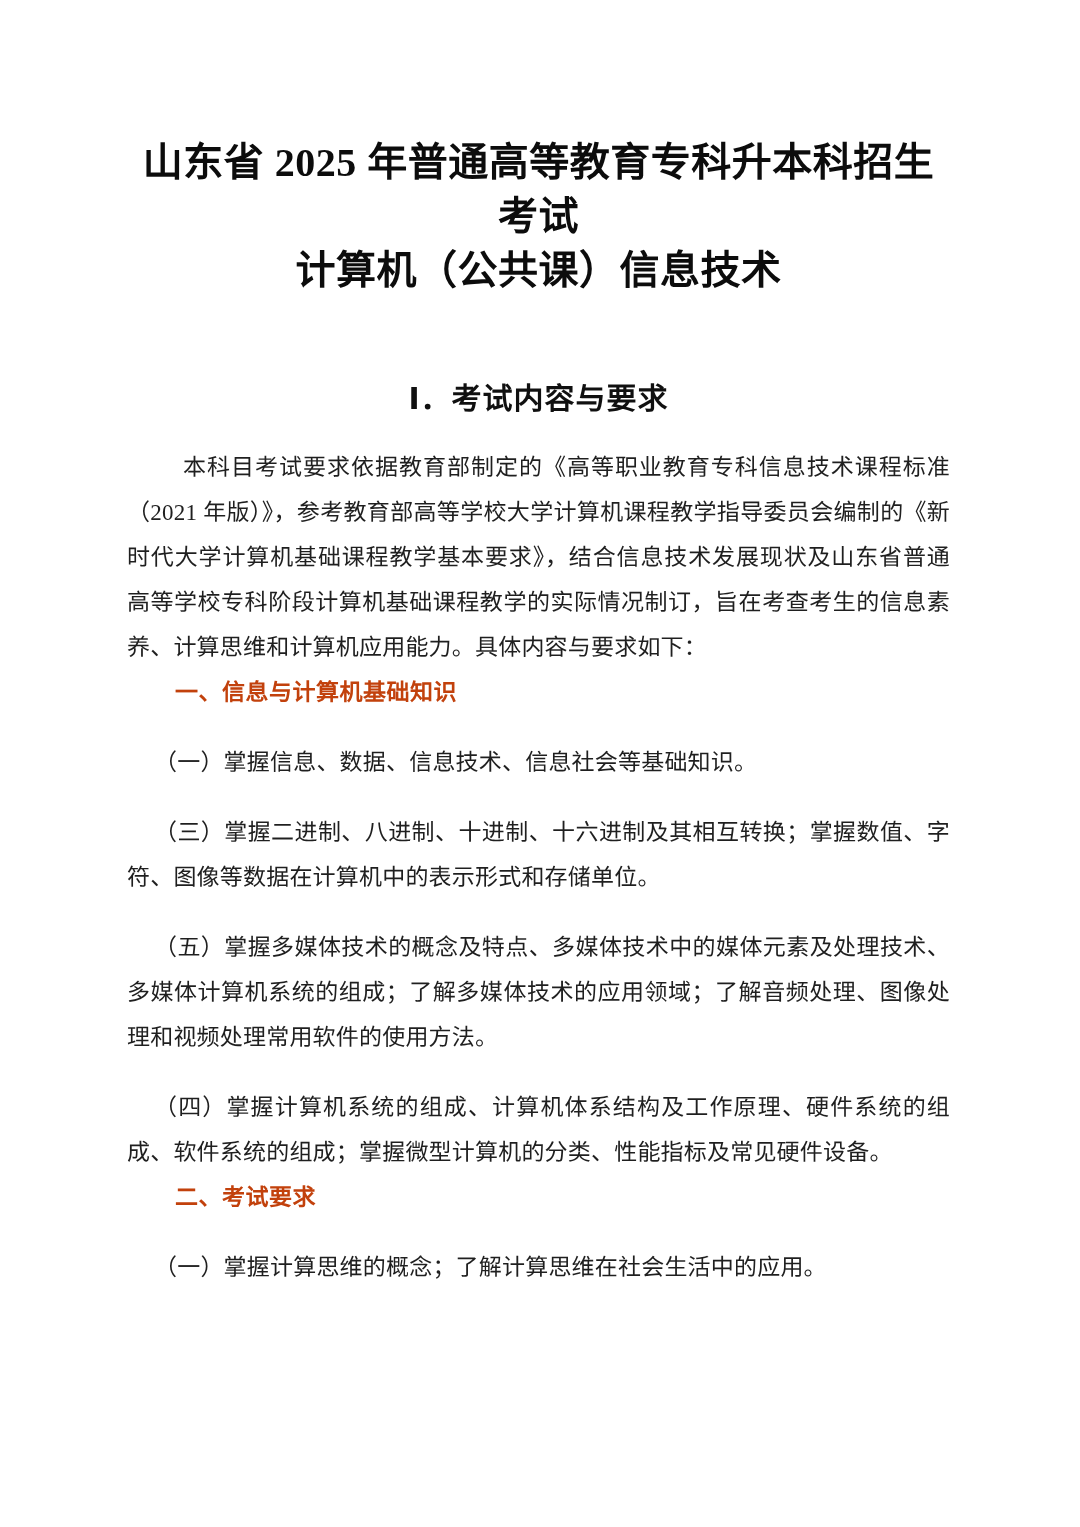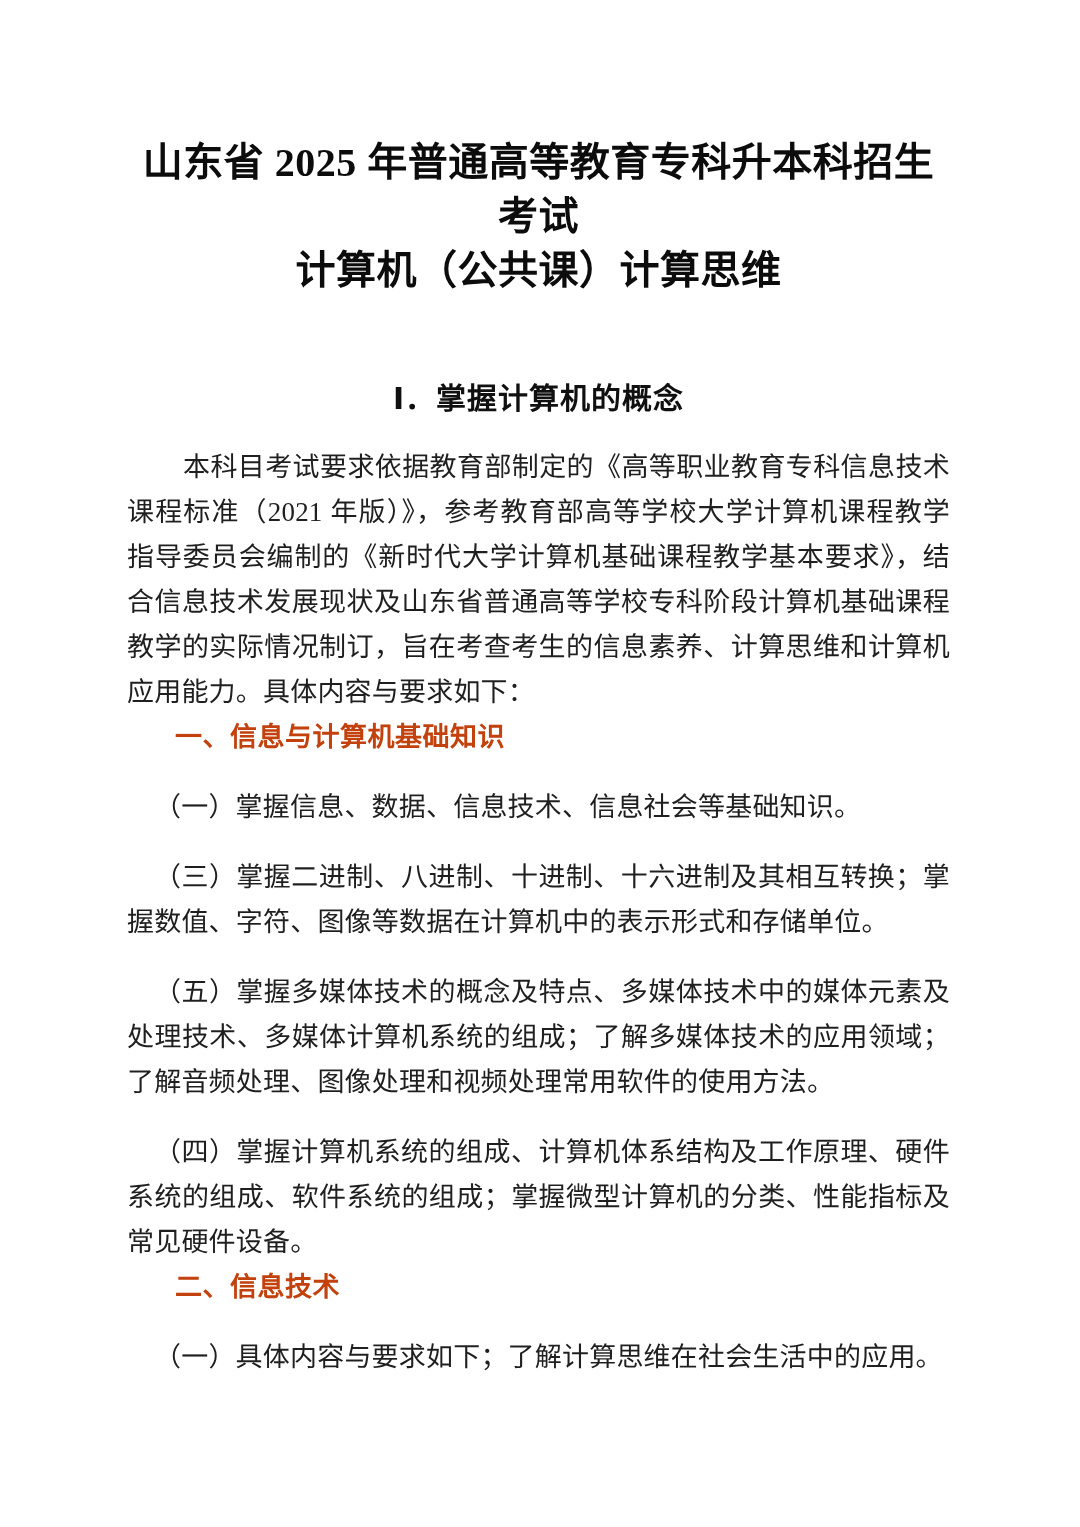--- a/index.html
+++ b/index.html
@@ -36,21 +36,21 @@
     text-align: center;
     font-size: 30px;
     line-height: 42px;
     font-weight: bold;
     color: #101010;
     font-family: "Liberation Sans", "DejaVu Sans", sans-serif;
     letter-spacing: 1px;
   }
   .body-text {
     margin-top: 25px;
-    font-size: 27px;
+    font-size: 23px;
     line-height: 45px;
   }
   .para {
     margin: 0;
     text-align: justify;
     text-justify: inter-character;
     text-align-last: left;
     letter-spacing: 0.2px;
   }
   .indent-2 { text-indent: 56px; }
@@ -71,40 +71,40 @@
     color: #222222;
   }
 </style>
 </head>
 <body>
 
 <div class="doc">
 
   <h1 class="title">
     <span class="t-line">山东省 2025 年普通高等教育专科升本科招生考试</span>
-    <span class="t-line">计算机（公共课）计算思维</span>
+    <span class="t-line">计算机（公共课）信息技术</span>
   </h1>
 
-  <h2 class="sec-heading">Ⅰ．掌握计算机的概念</h2>
+  <h2 class="sec-heading">Ⅰ．考试内容与要求</h2>
 
   <div class="body-text">
 
     <p class="para indent-2">本科目考试要求依据教育部制定的《高等职业教育专科信息技术课程标准（2021 年版）》，参考教育部高等学校大学计算机课程教学指导委员会编制的《新时代大学计算机基础课程教学基本要求》，结合信息技术发展现状及山东省普通高等学校专科阶段计算机基础课程教学的实际情况制订，旨在考查考生的信息素养、计算思维和计算机应用能力。具体内容与要求如下：</p>
 
     <p class="para sub-heading">一、信息与计算机基础知识</p>
 
     <p class="para indent-1">（一）掌握信息、数据、信息技术、信息社会等基础知识。</p>
 
 
     <p class="para indent-1">（三）掌握二进制、八进制、十进制、十六进制及其相互转换；掌握数值、字符、图像等数据在计算机中的表示形式和存储单位。</p>
 
     <p class="para indent-1">（五）掌握多媒体技术的概念及特点、多媒体技术中的媒体元素及处理技术、多媒体计算机系统的组成；了解多媒体技术的应用领域；了解音频处理、图像处理和视频处理常用软件的使用方法。</p>
 
     <p class="para indent-1">（四）掌握计算机系统的组成、计算机体系结构及工作原理、硬件系统的组成、软件系统的组成；掌握微型计算机的分类、性能指标及常见硬件设备。</p>
 
-    <p class="para sub-heading">二、信息技术</p>
+    <p class="para sub-heading">二、考试要求</p>
 
-    <p class="para indent-1">（一）具体内容与要求如下；了解计算思维在社会生活中的应用。</p>
+    <p class="para indent-1">（一）掌握计算思维的概念；了解计算思维在社会生活中的应用。</p>
 
   </div>
 
 
 </div>
 
 </body></html>

